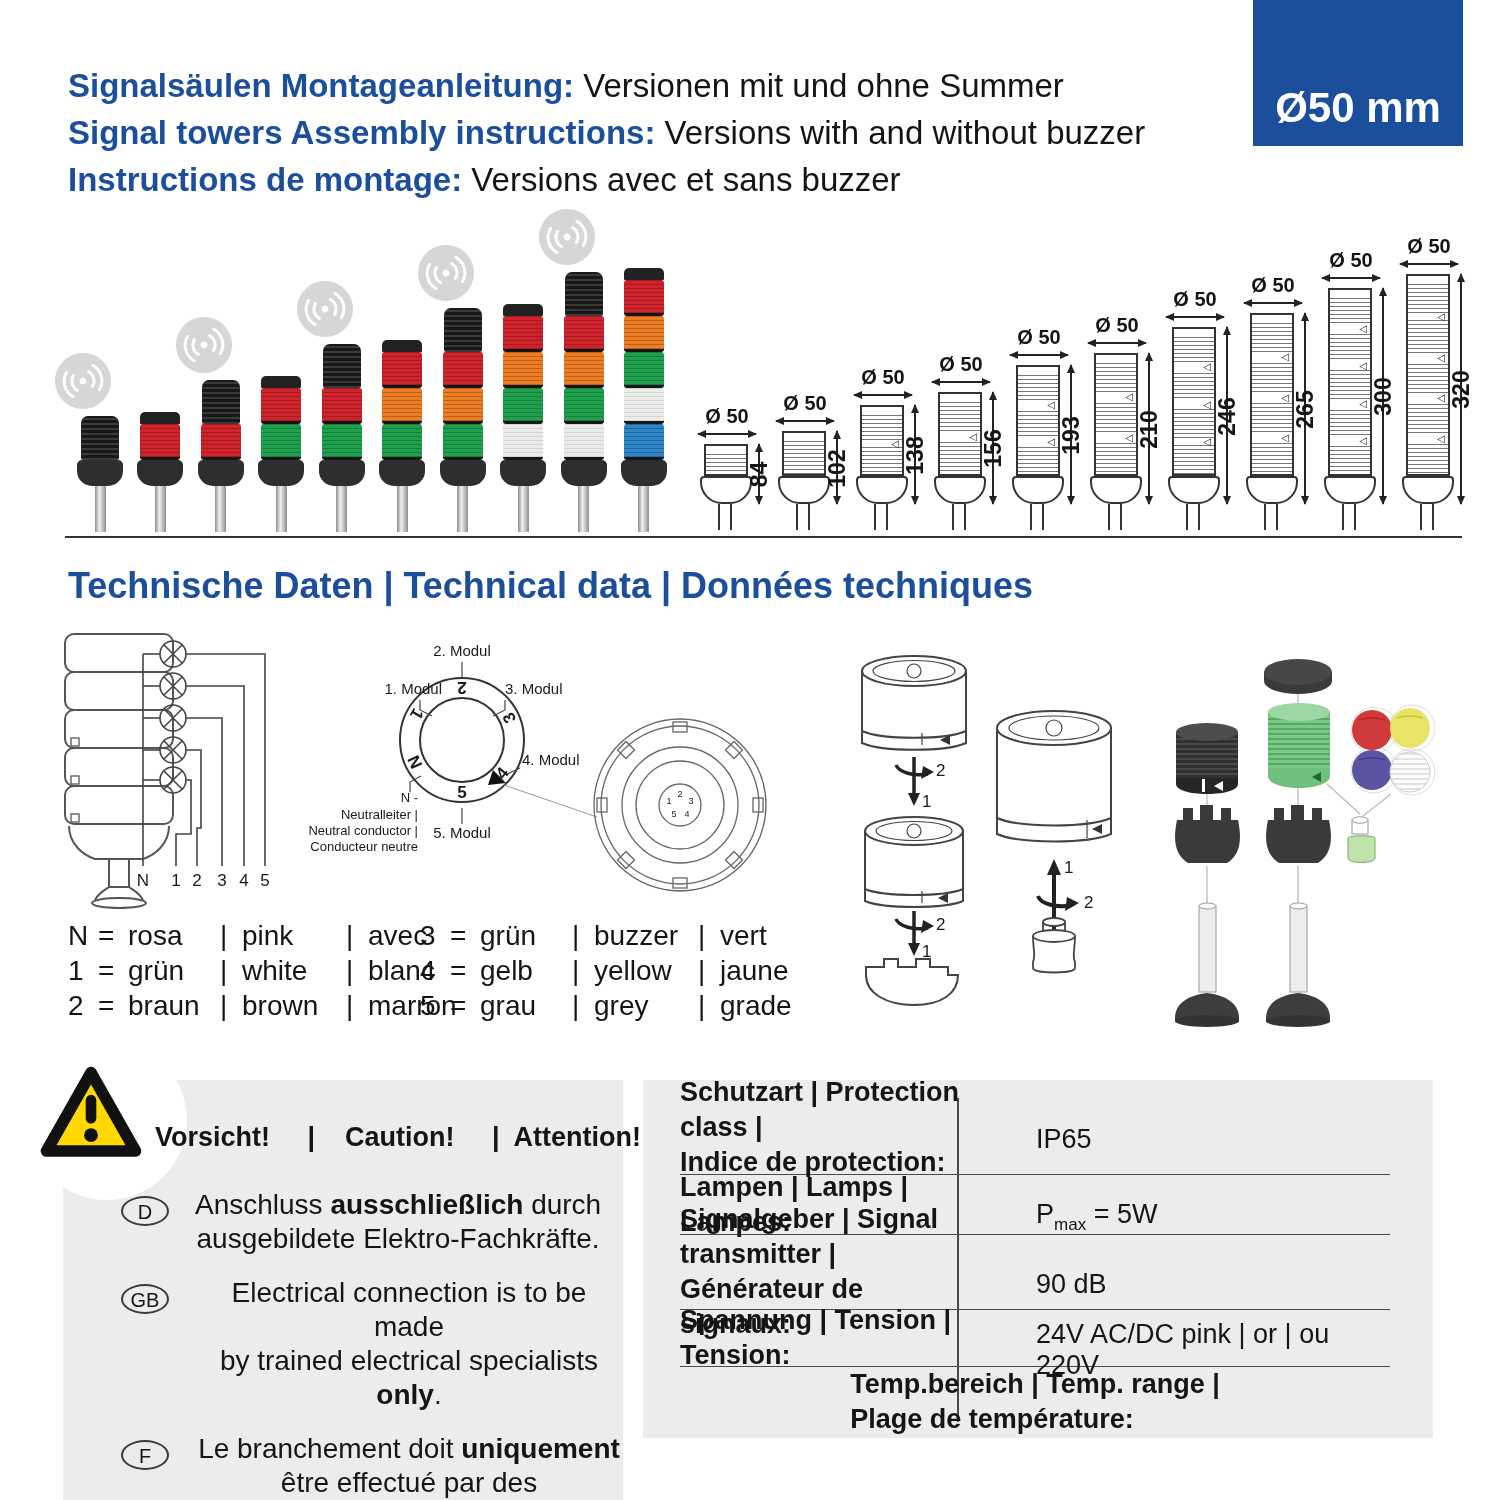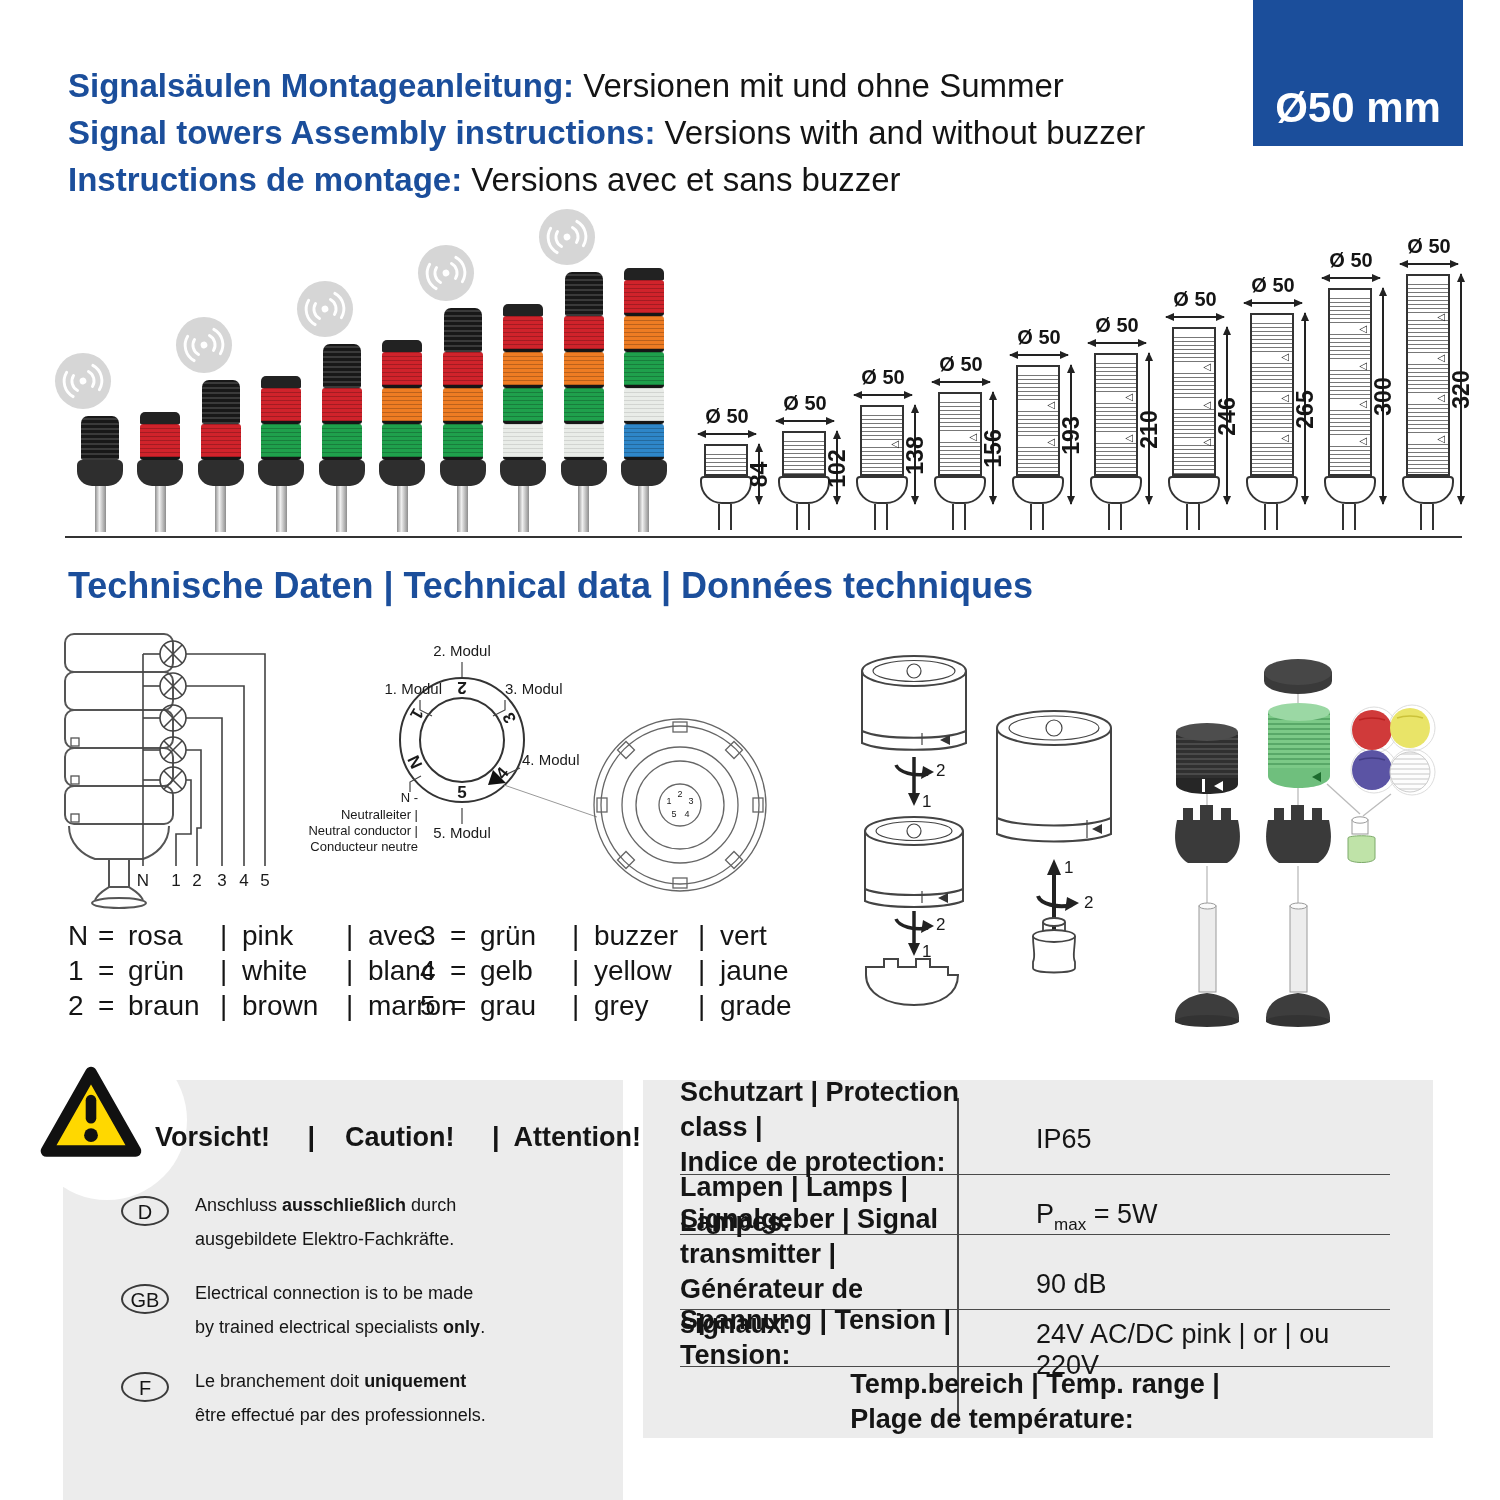--- a/index.html
+++ b/index.html
@@ -63,21 +63,21 @@
   .leg-row span{white-space:nowrap;}
   
   #warn-panel{position:absolute;left:63px;top:1080px;width:560px;height:438px;background:#ececec;}
   #warn-notch{position:absolute;left:-36px;top:-40px;width:160px;height:160px;border-radius:50%;background:#fff;}
   #warn-tri{position:absolute;left:-25px;top:-18px;width:106px;height:106px;}
   #warn-title{position:absolute;left:92px;top:42px;font-size:27px;font-weight:bold;white-space:pre;}
   #warn-items{position:absolute;left:0;top:108px;width:100%;}
   .warn-item{display:flex;margin:0 0 20px 58px;}
   .lang-oval{flex:0 0 48px;height:30px;border:2px solid #3a3a3a;border-radius:50%;text-align:center;
              line-height:29px;font-size:20px;margin:8px 26px 0 0;box-sizing:border-box;}
-  .warn-text{font-size:18px;line-height:34px;}
+  .warn-text{font-size:28px;line-height:34px;text-align:center;}
   
   #spec-panel{position:absolute;left:643px;top:1080px;width:790px;height:358px;background:#ececec;}
   #spec-vline{position:absolute;left:314px;top:18px;bottom:16px;border-left:2px solid #4a4a4a;}
   #spec-rows{position:absolute;left:37px;top:0;width:710px;height:100%;}
   .spec-row{display:flex;align-items:center;border-bottom:1.5px solid #4a4a4a;box-sizing:border-box;}
   .spec-row:last-child{border-bottom:none;}
   .spec-label{flex:0 0 296px;font-weight:bold;font-size:27px;line-height:35px;white-space:pre-line;}
   .spec-value{padding-left:60px;font-size:27px;margin-top:24px;}
   .sub{font-size:17px;vertical-align:-7px;}
 </style>

